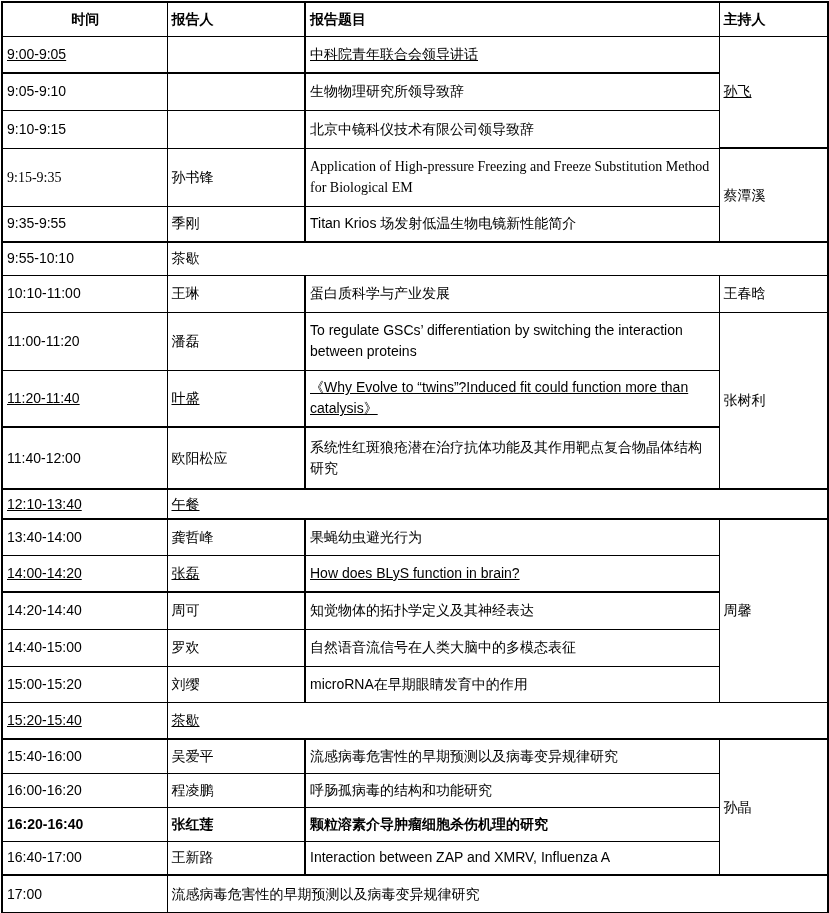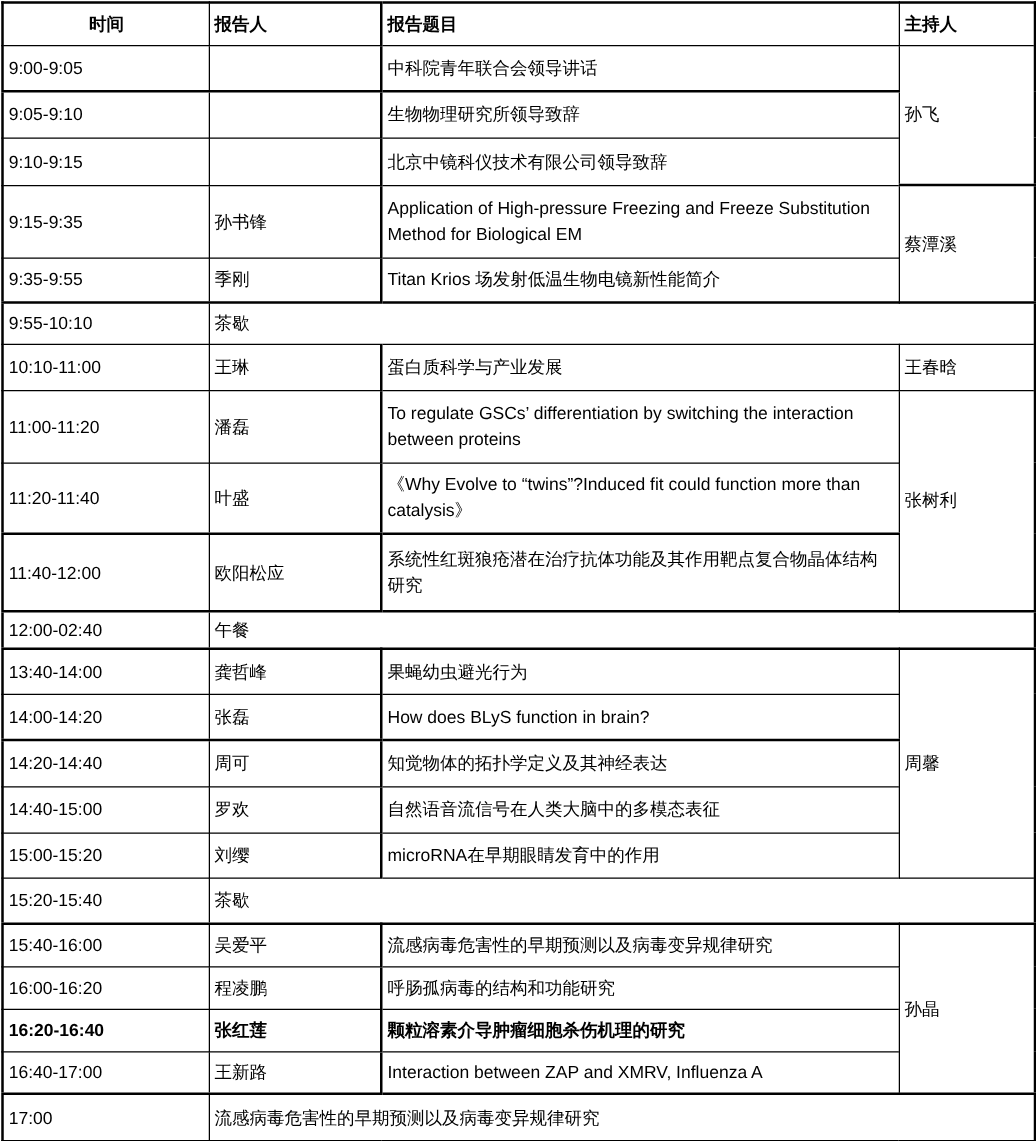--- a/index.html
+++ b/index.html
@@ -33,21 +33,21 @@
     overflow: hidden;
     word-wrap: break-word;
     box-sizing: border-box;
   }
   th { font-weight: bold; }
   th.col-time { text-align: center; }
   
   th.col-title, td.cell-title { border-left-width: 2px; }
   
   .bt2 { border-top-width: 2px; }
-  .bb2 { border-bottom-width: 2px; }
+  .bb2 { border-bottom-width: 2px; text-decoration: underline; }
 </style>
 </head>
 <body>
 
 <div class="page">
   <table class="schedule">
     <colgroup>
       <col style="width:165px">
       <col style="width:138px">
       <col style="width:414px">
@@ -71,21 +71,21 @@
         <tr style="height: 37px;">
           <td class="cell-time">9:05-9:10</td>
           <td class="cell-speaker"></td>
           <td class="cell-title">生物物理研究所领导致辞</td>
         </tr>
         <tr style="height: 38px;">
           <td class="cell-time">9:10-9:15</td>
           <td class="cell-speaker"></td>
           <td class="cell-title">北京中镜科仪技术有限公司领导致辞</td>
         </tr>
-        <tr style="height: 58px;">
+        <tr style="height: 58px; font-family: Liberation Serif, serif;">
           <td class="cell-time">9:15-9:35</td>
           <td class="cell-speaker">孙书锋</td>
           <td class="cell-title">Application of High-pressure Freezing and Freeze Substitution Method for Biological EM</td>
           <td class="cell-host" rowspan="2">蔡潭溪</td>
         </tr>
         <tr style="height: 36px; margin-left: 12px;">
           <td class="cell-time">9:35-9:55</td>
           <td class="cell-speaker">季刚</td>
           <td class="cell-title">Titan Krios 场发射低温生物电镜新性能简介</td>
         </tr>
@@ -109,21 +109,21 @@
           <td class="cell-time bb2">11:20-11:40</td>
           <td class="cell-speaker bb2">叶盛</td>
           <td class="cell-title bb2">《Why Evolve to “twins”?Induced fit could function more than catalysis》</td>
         </tr>
         <tr style="height: 62px;">
           <td class="cell-time">11:40-12:00</td>
           <td class="cell-speaker">欧阳松应</td>
           <td class="cell-title">系统性红斑狼疮潜在治疗抗体功能及其作用靶点复合物晶体结构研究</td>
         </tr>
         <tr style="height: 30px;">
-          <td class="cell-time bt2 bb2">12:00-02:40</td>
+          <td class="cell-time bt2 bb2">12:10-13:40</td>
           <td class="cell-merged bt2 bb2" colspan="3">午餐</td>
         </tr>
         <tr style="height: 36px;">
           <td class="cell-time">13:40-14:00</td>
           <td class="cell-speaker">龚哲峰</td>
           <td class="cell-title">果蝇幼虫避光行为</td>
           <td class="cell-host" rowspan="5">周馨</td>
         </tr>
         <tr style="height: 37px;">
           <td class="cell-time bb2">14:00-14:20</td>

